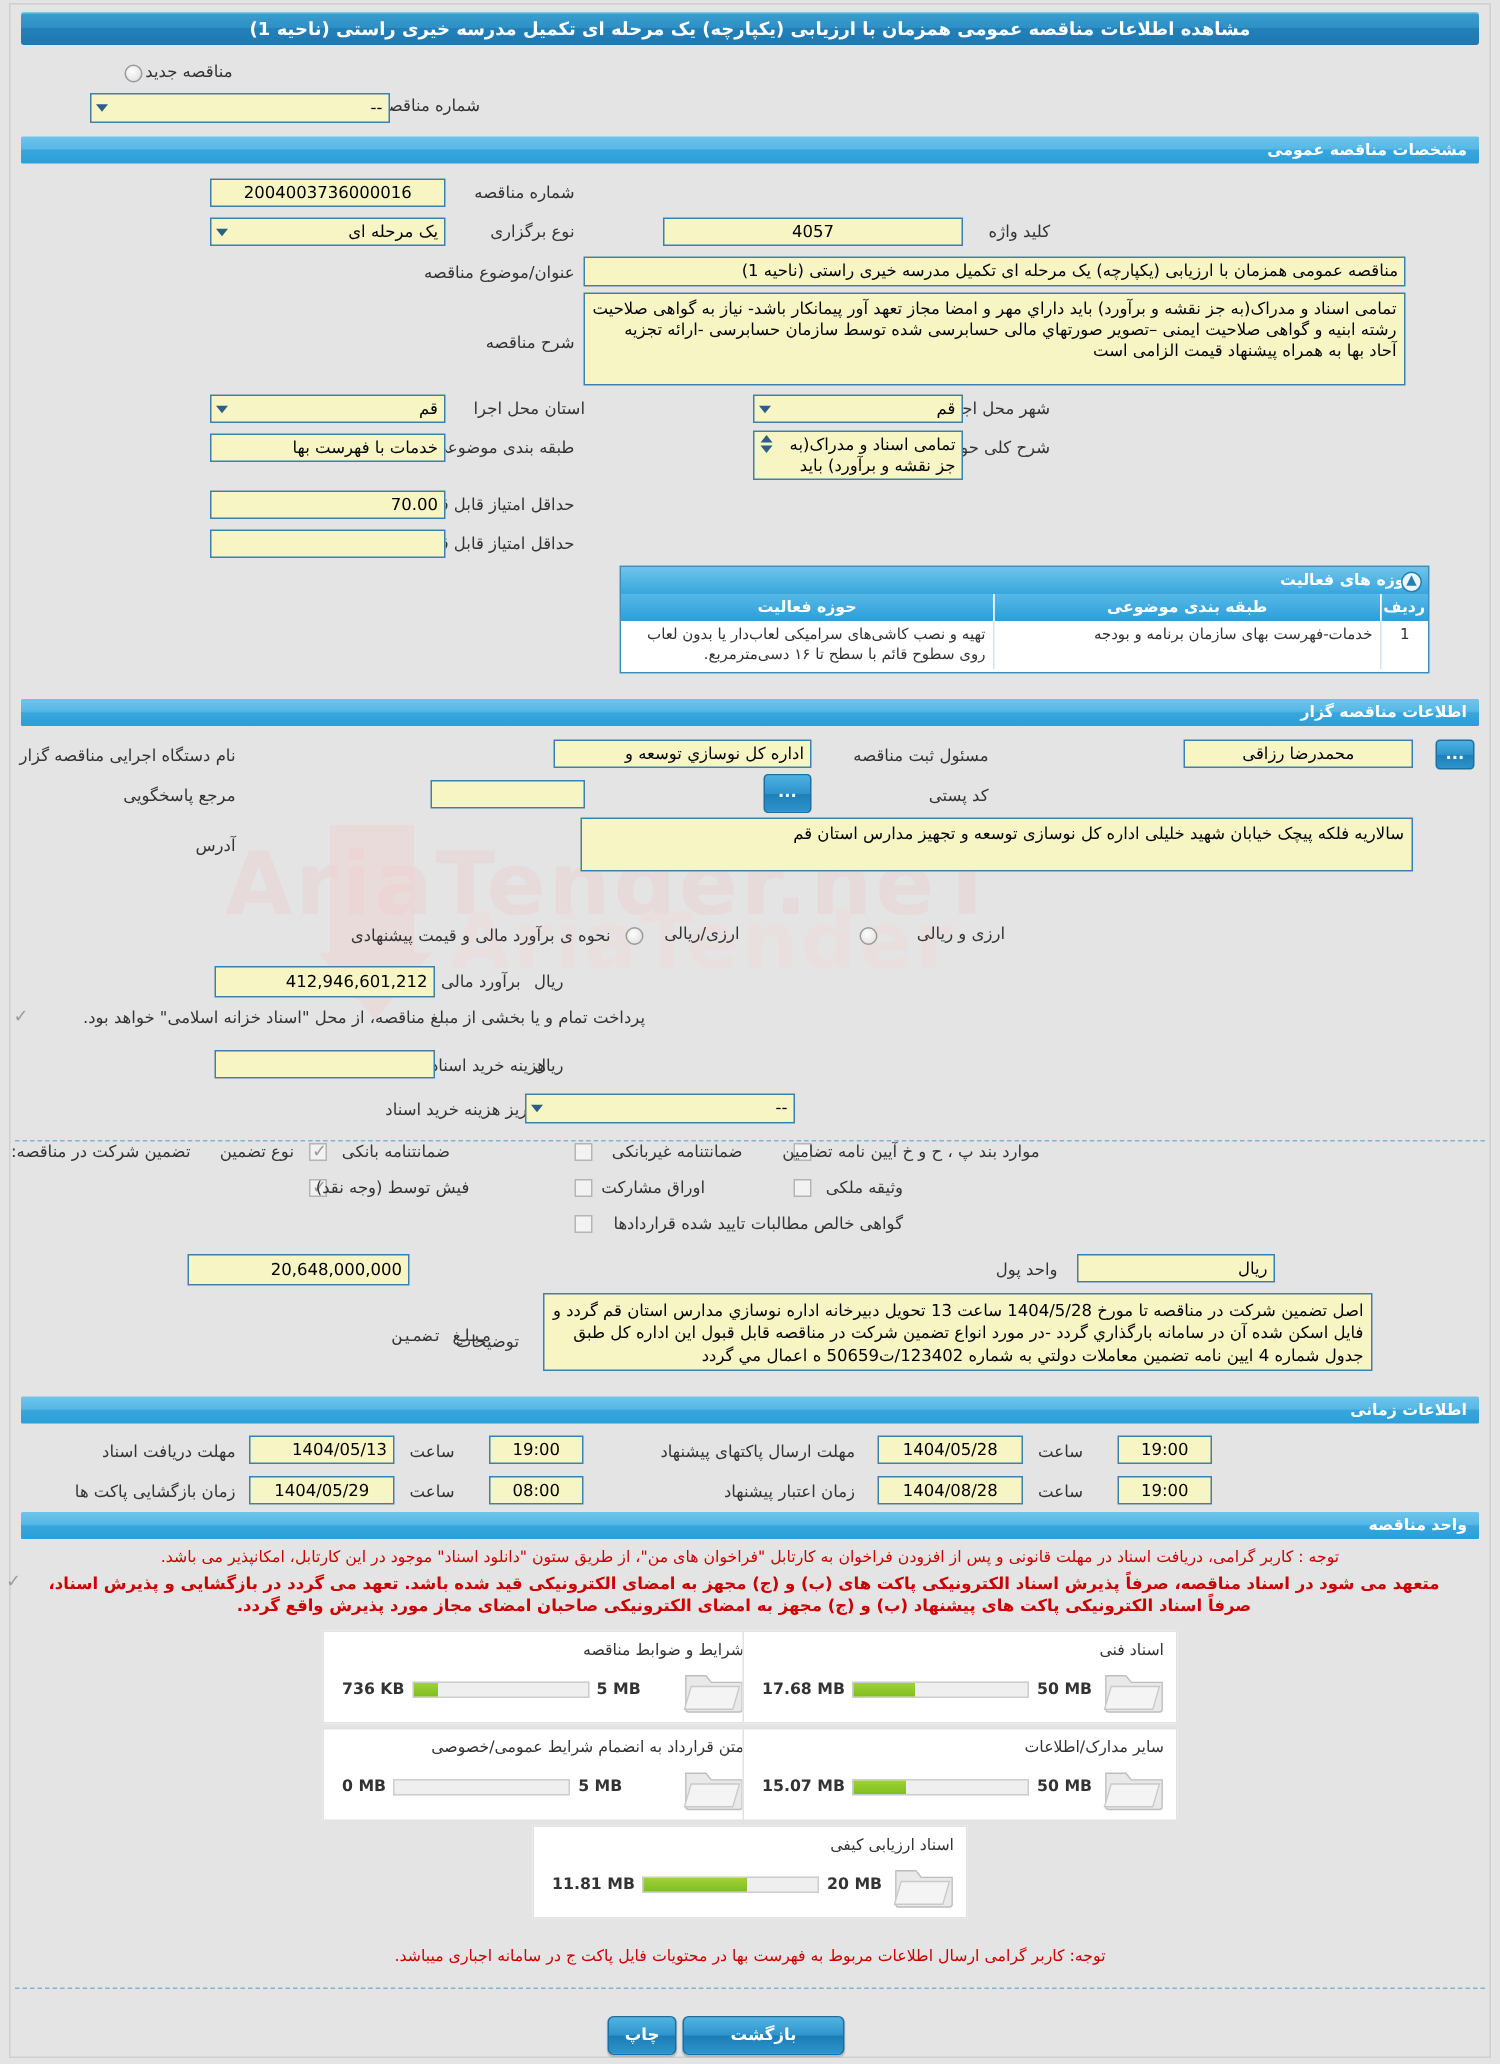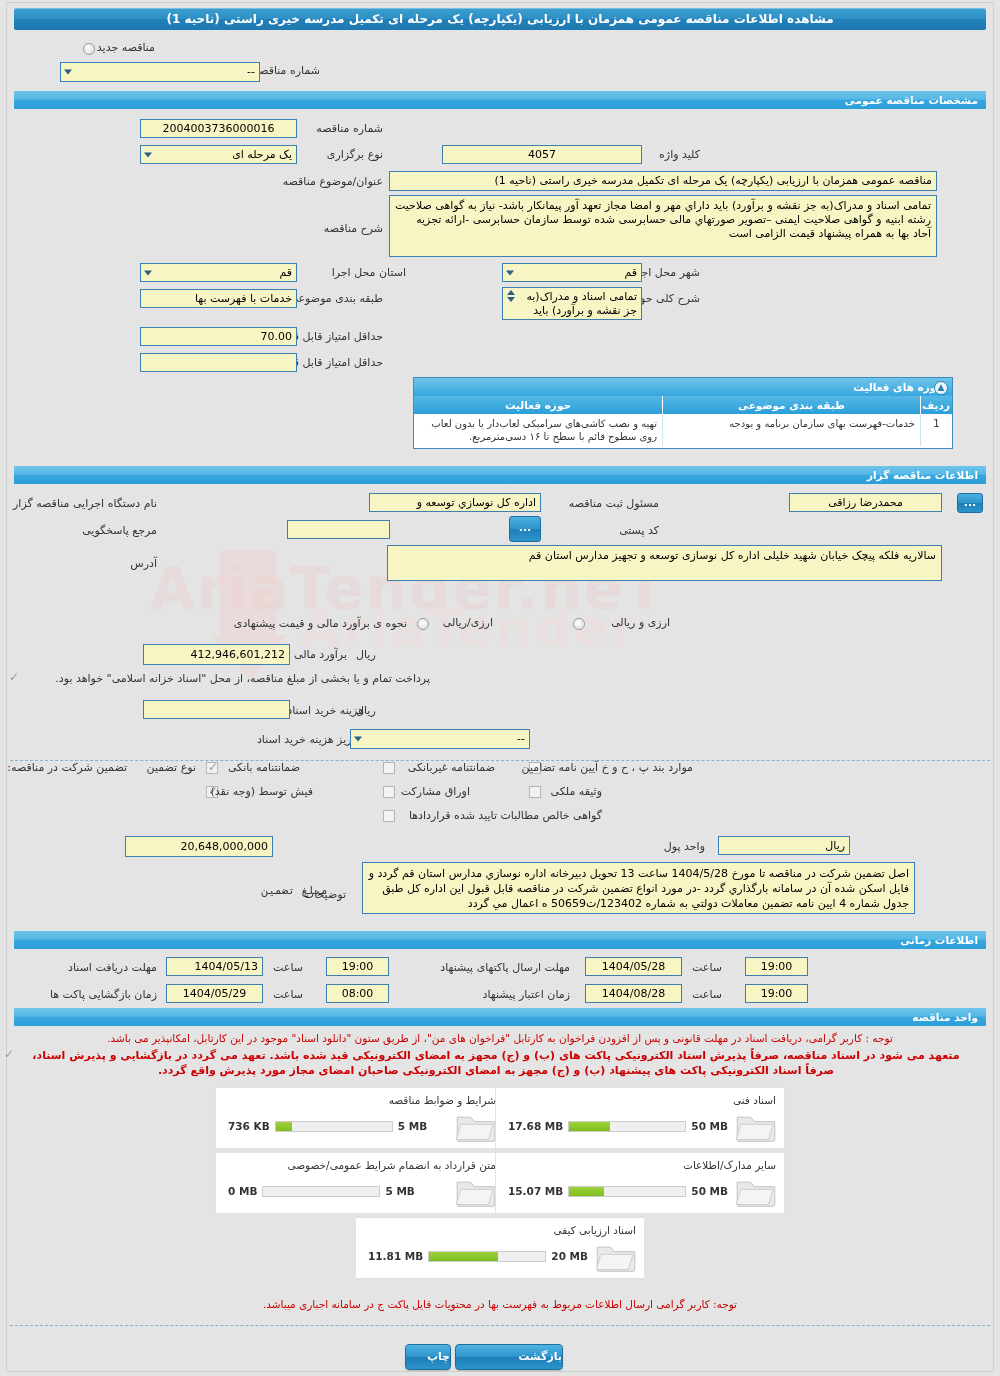--- a/index.html
+++ b/index.html
@@ -92,21 +92,21 @@
   .fbox .cap{position:absolute;right:8px;top:6px;font-size:10.5px;color:#333;white-space:nowrap;}
   .fbox .folder{position:absolute;right:6px;top:22px;width:44px;height:34px;}
   .bar-wrap{position:absolute;left:10px;top:30px;display:flex;align-items:center;direction:ltr;gap:5px;}
   .bar-txt{font-size:10.5px;color:#333;font-weight:bold;white-space:nowrap;}
   .bar{width:118px;height:11px;background:#efefef;border:1px solid #cdcdcd;box-sizing:border-box;position:relative;}
   .bar .fill{position:absolute;left:0;top:0;height:100%;background:linear-gradient(to bottom,#9fd13a,#7fbf1e);}
 
   
   .btn{position:absolute;height:26px;border-radius:4px;box-sizing:border-box;
     background:linear-gradient(to bottom,#50b3e2 0%,#2f95cc 48%,#1d7db6 52%,#2e94cb 100%);
-    border:1px solid #1b6f9f;color:#fff;font-size:11px;font-weight:bold;line-height:24px;
+    border:1px solid #1b6f9f;color:#fff;font-size:11px;font-weight:bold;text-align:center;line-height:24px;
     box-shadow:0 1px 1px rgba(0,0,0,.2);margin-left:16px;}
 
   .dash{position:absolute;left:10px;width:980px;border-top:1px dashed #7fb4cf;height:0;}
 </style>
 </head>
 <body>
 
 <div class="page">
 
   <div class="outer-frame"></div>
@@ -143,21 +143,21 @@
 
   <div class="lbl" style="right:300px;top:148px;">کلید واژه</div>
   <div class="fld center" style="right:358px;top:145px;width:200px;height:19px;">4057</div>
 
   <div class="lbl" style="right:617px;top:175px;">عنوان/موضوع مناقصه</div>
   <div class="fld" style="right:63px;top:171px;width:548px;height:20px;">مناقصه عمومی همزمان با ارزیابی (یکپارچه) یک مرحله ای تکمیل مدرسه خیری راستی (ناحیه 1)</div>
 
   <div class="lbl" style="right:617px;top:222px;">شرح مناقصه</div>
   <div class="fld ta" style="right:63px;top:195px;width:548px;height:62px;padding:3px 5px;">تمامی اسناد و مدراک(به جز نقشه و برآورد)  باید داراي مهر و امضا مجاز تعهد آور پیمانکار باشد- نیاز به گواهی صلاحیت رشته ابنیه و گواهی صلاحیت ایمنی –تصویر صورتهاي مالی حسابرسی شده توسط سازمان حسابرسی -ارائه تجزیه آحاد بها به همراه پیشنهاد قیمت الزامی است</div>
 
-  <div class="lbl" style="right:594px;top:266px;">استان محل اجرا</div>
+  <div class="lbl" style="right:610px;top:266px;">استان محل اجرا</div>
   <div class="sel" style="right:703px;top:263px;width:157px;height:19px;">
     <span>قم</span>
     <span class="arrow"></span>
   </div>
 
   <div class="lbl" style="right:300px;top:266px;">شهر محل اجرا</div>
   <div class="sel" style="right:358px;top:263px;width:140px;height:19px;">
     <span>قم</span>
     <span class="arrow"></span>
   </div>

